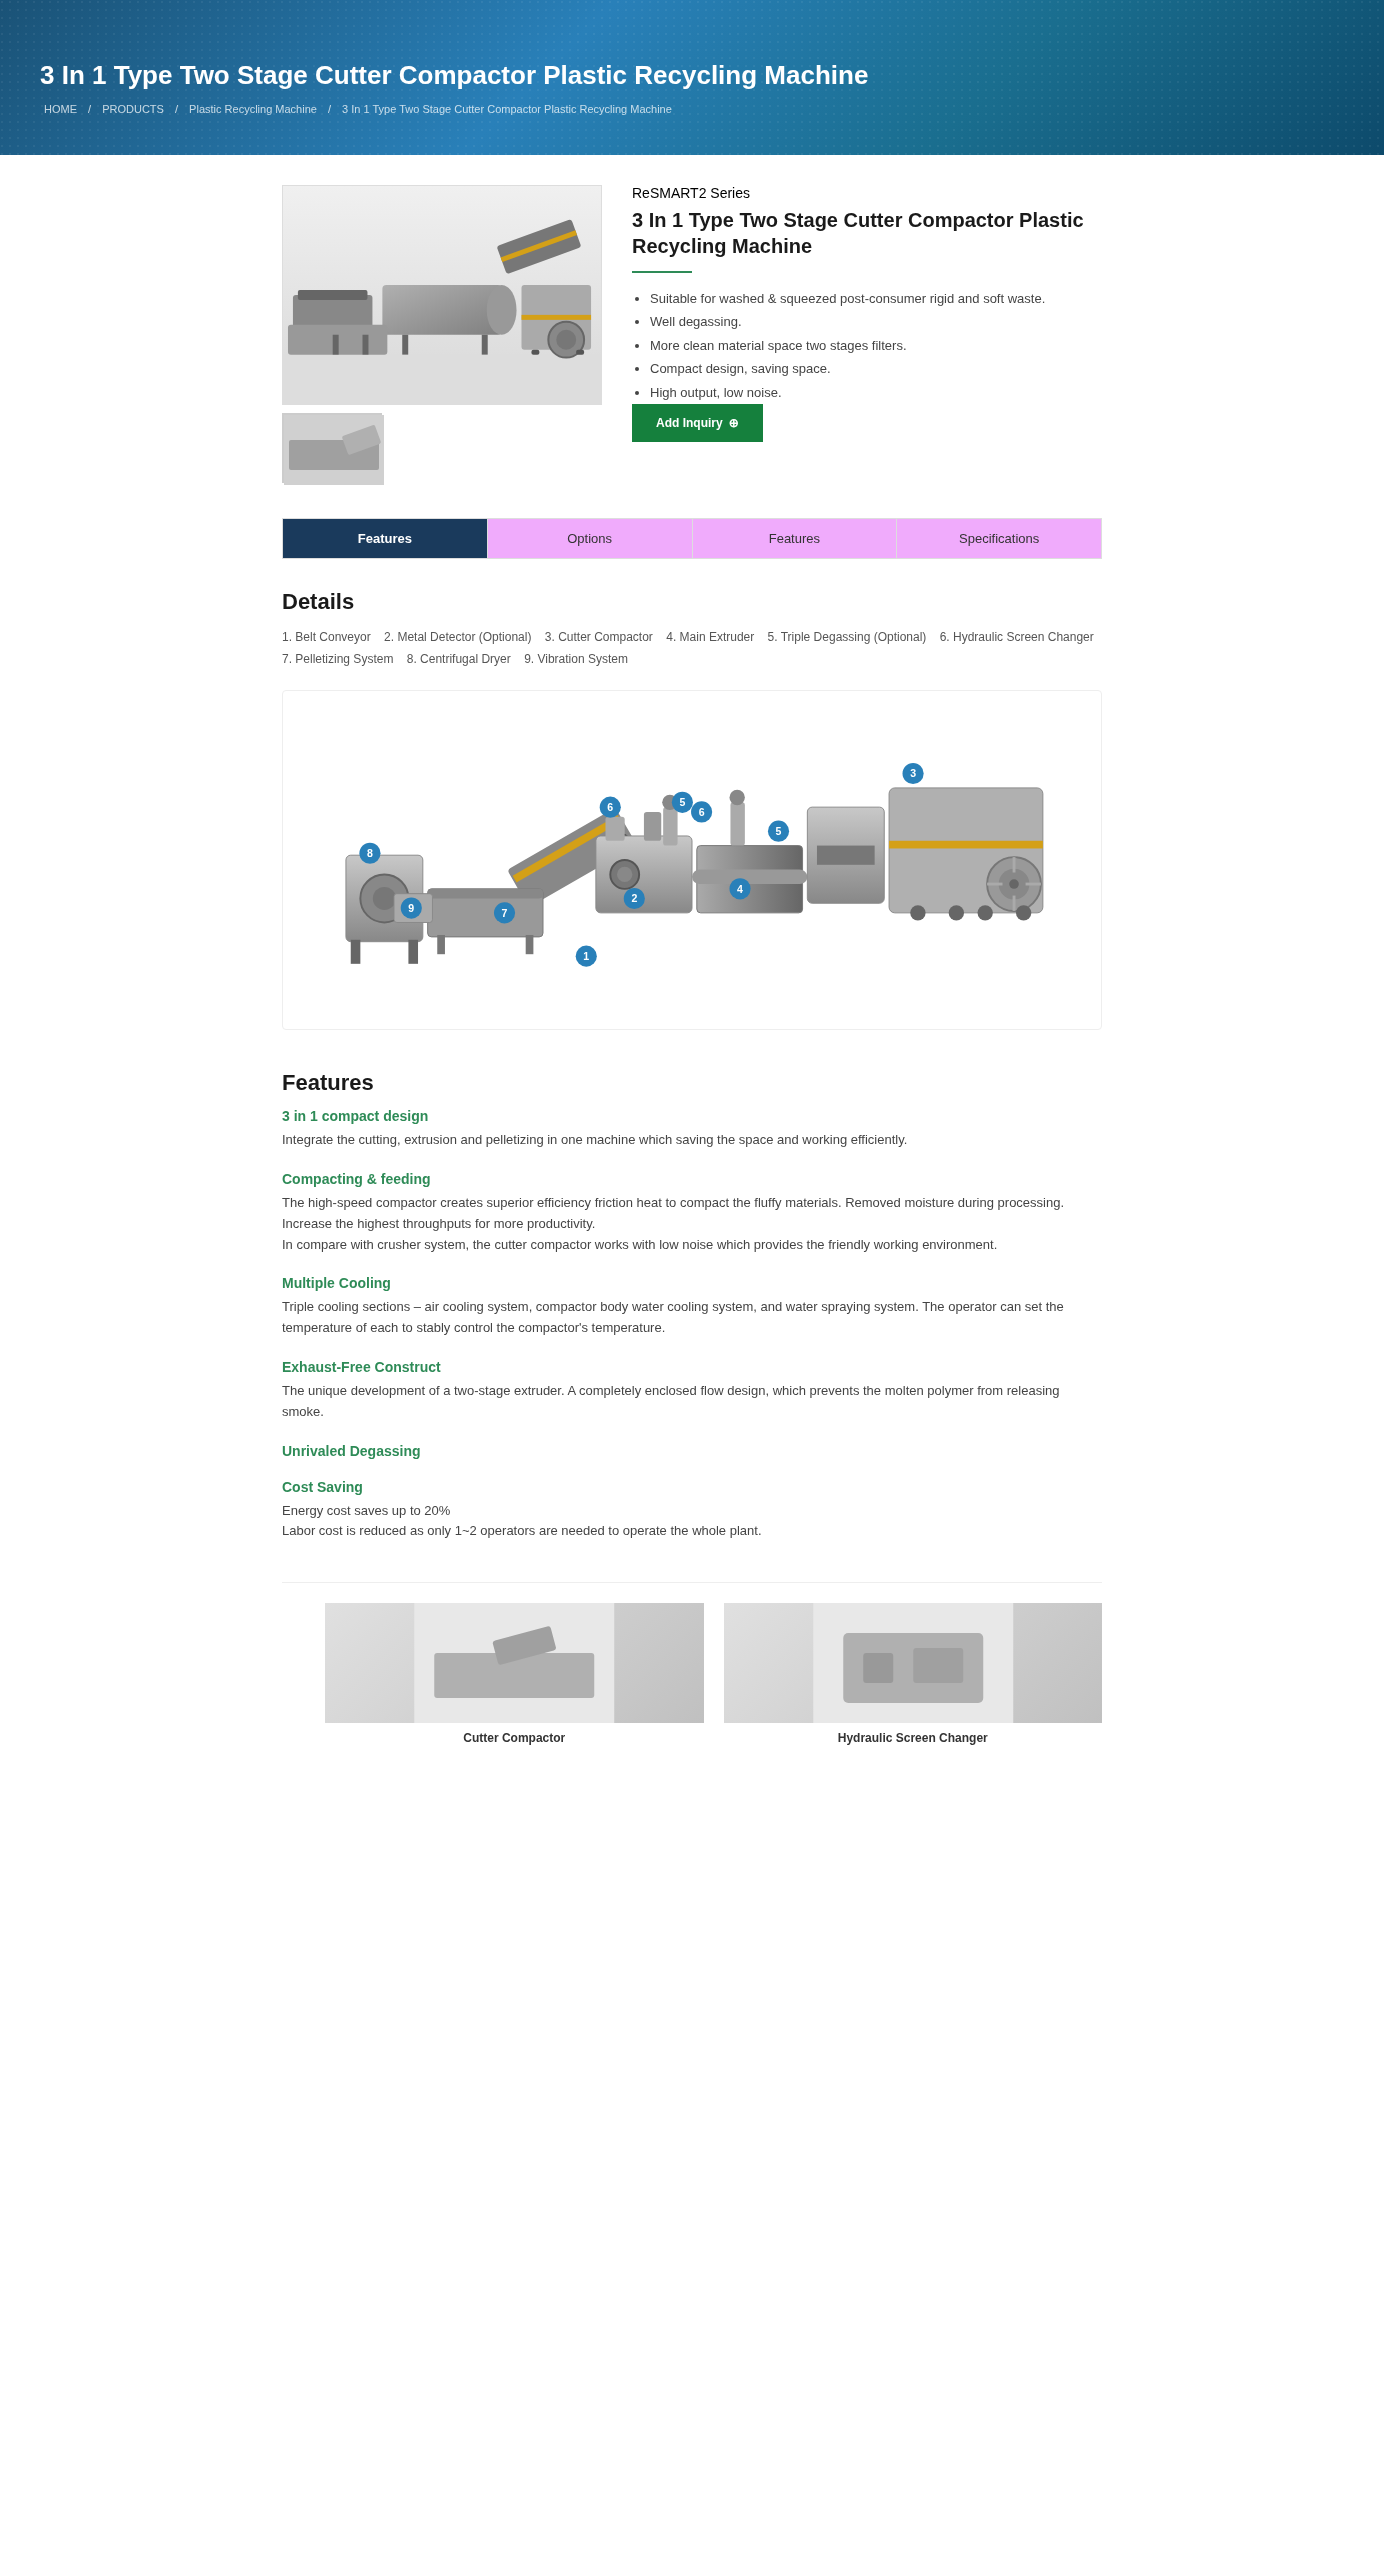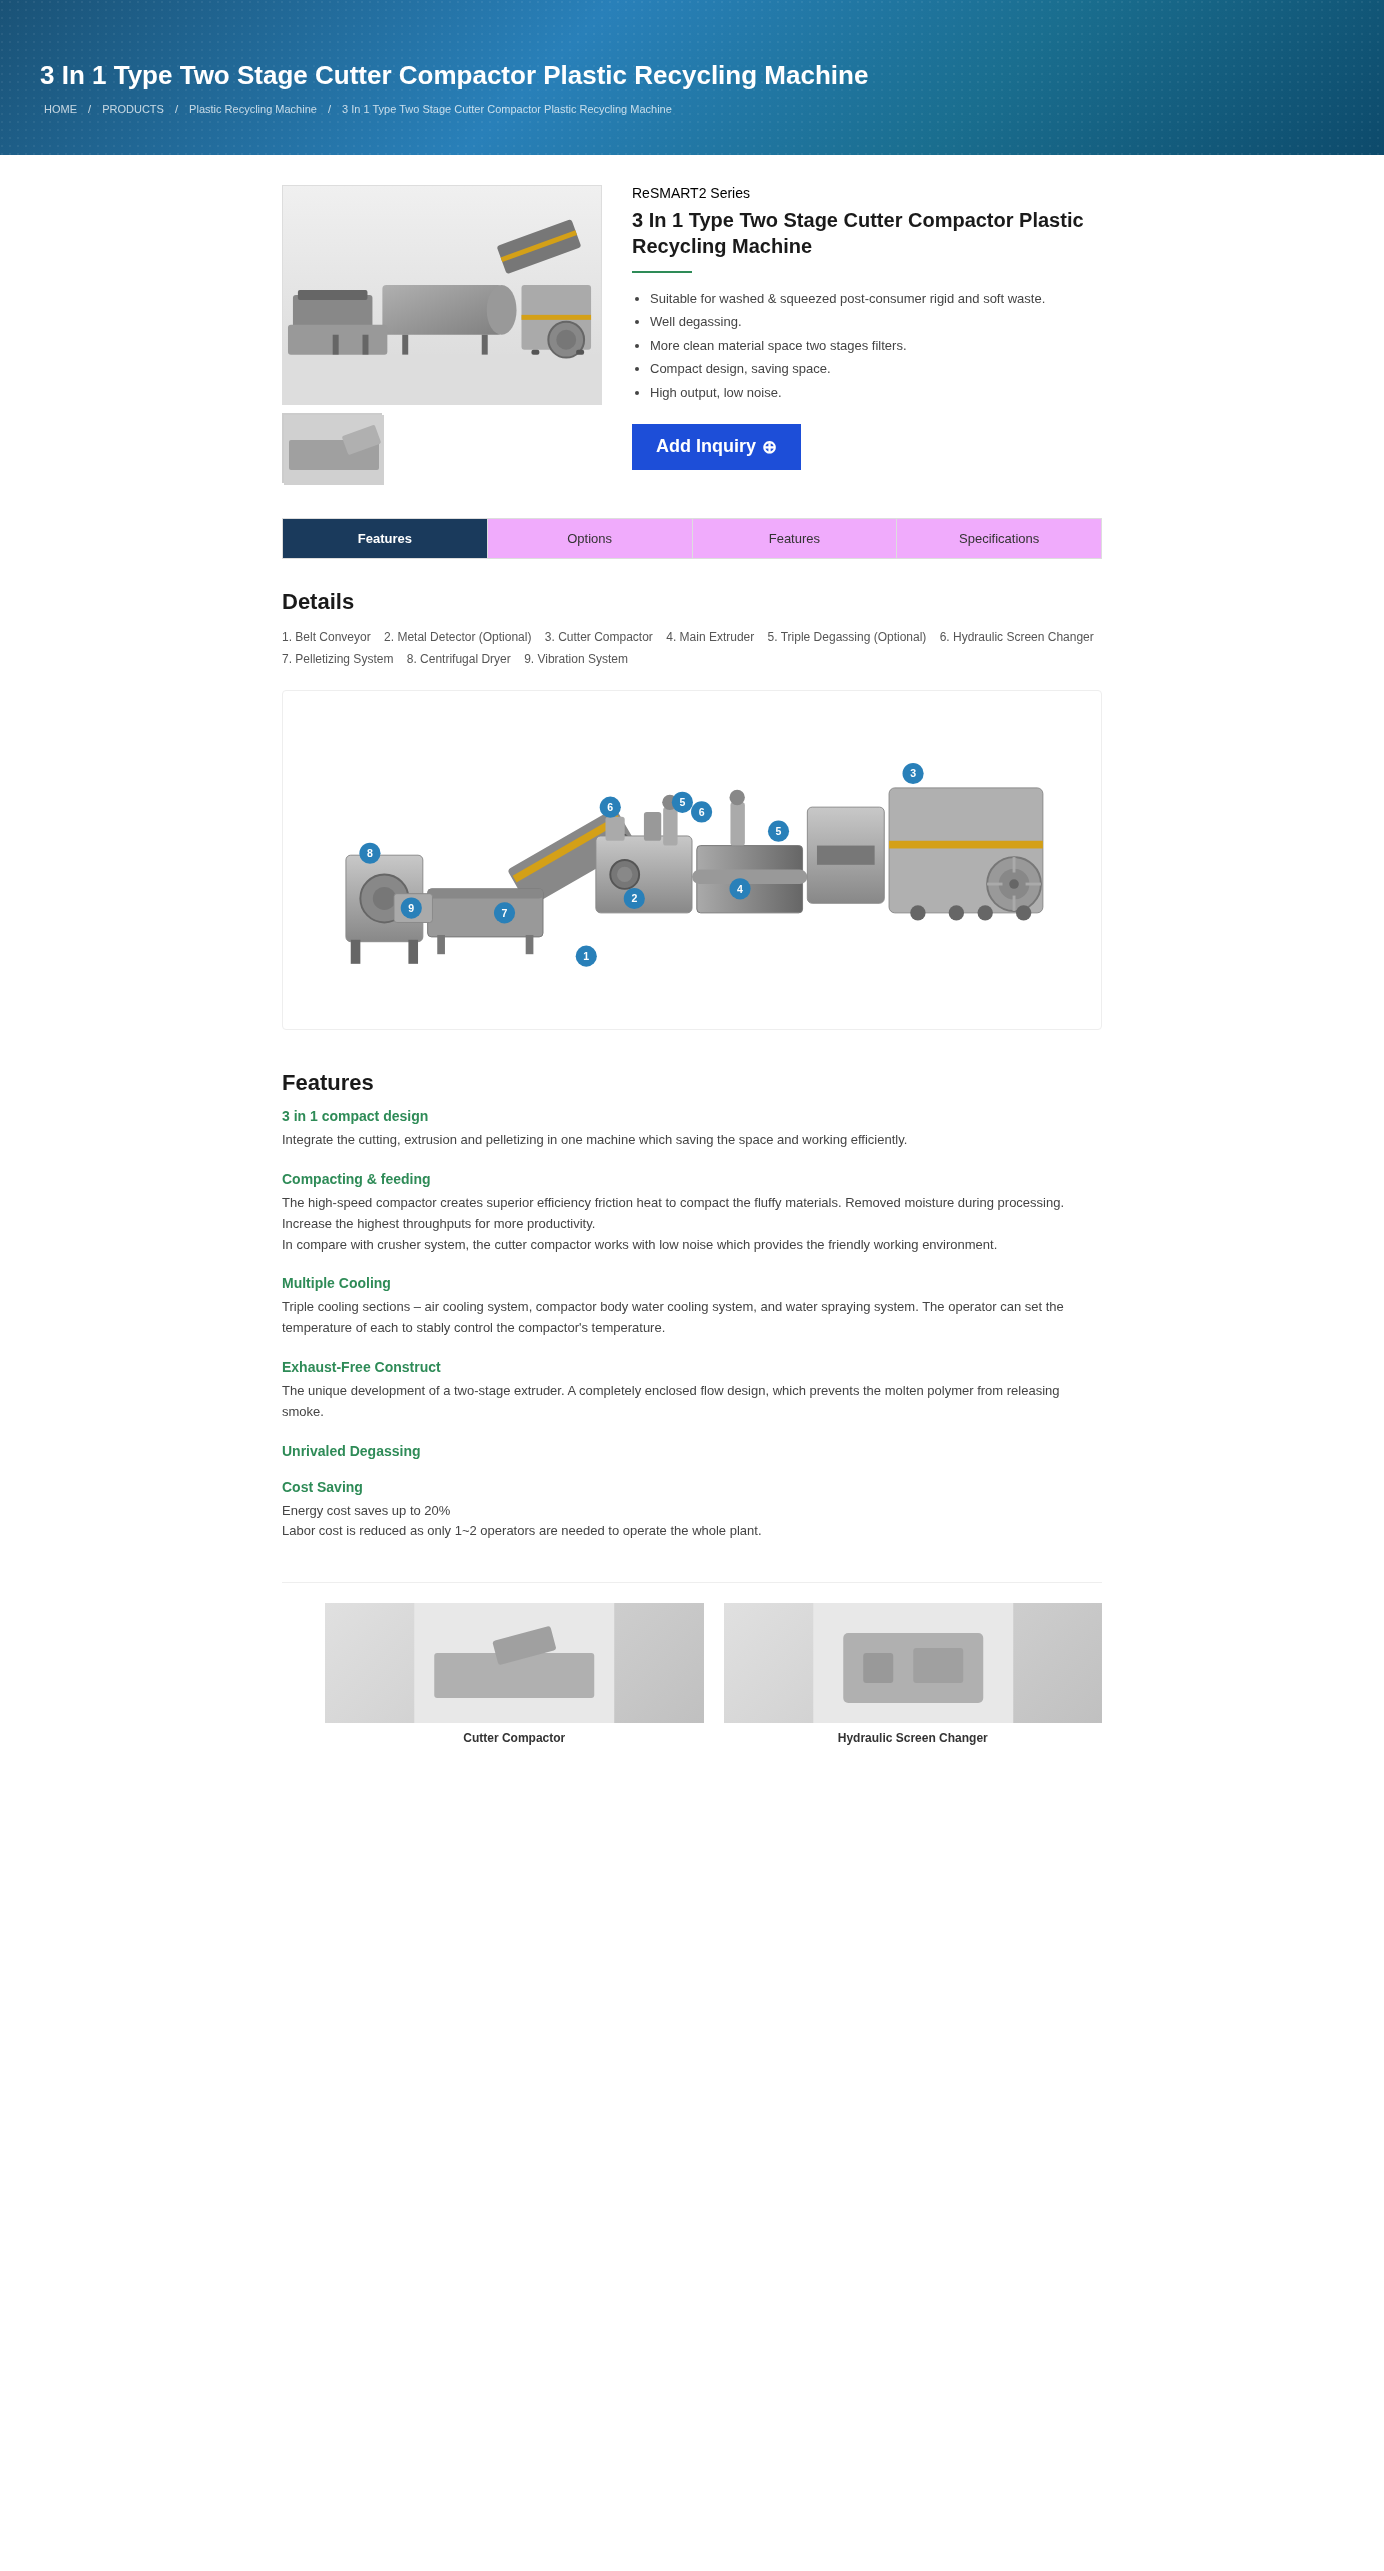--- a/index.html
+++ b/index.html
@@ -90,31 +90,30 @@
     }
     .product-divider {
       height: 2px;
       background: #2e8b57;
       width: 60px;
       margin-bottom: 14px;
     }
     .feature-list {
       list-style: disc;
       padding-left: 18px;
-      margin-bottom: 20px;
       line-height: 1.8;
       font-size: 13px;
       color: #444;
     }
     .inquiry-btn {
-      background: #1d4ed8;
+      background: #15803d;
       color: #fff;
       border: none;
       padding: 12px 24px;
-      font-size: 18px;
+      font-size: 12px;
       font-weight: bold;
       cursor: pointer;
       display: inline-flex;
       align-items: center;
       gap: 6px;
     }
 
     
     .tabs {
       display: flex;

